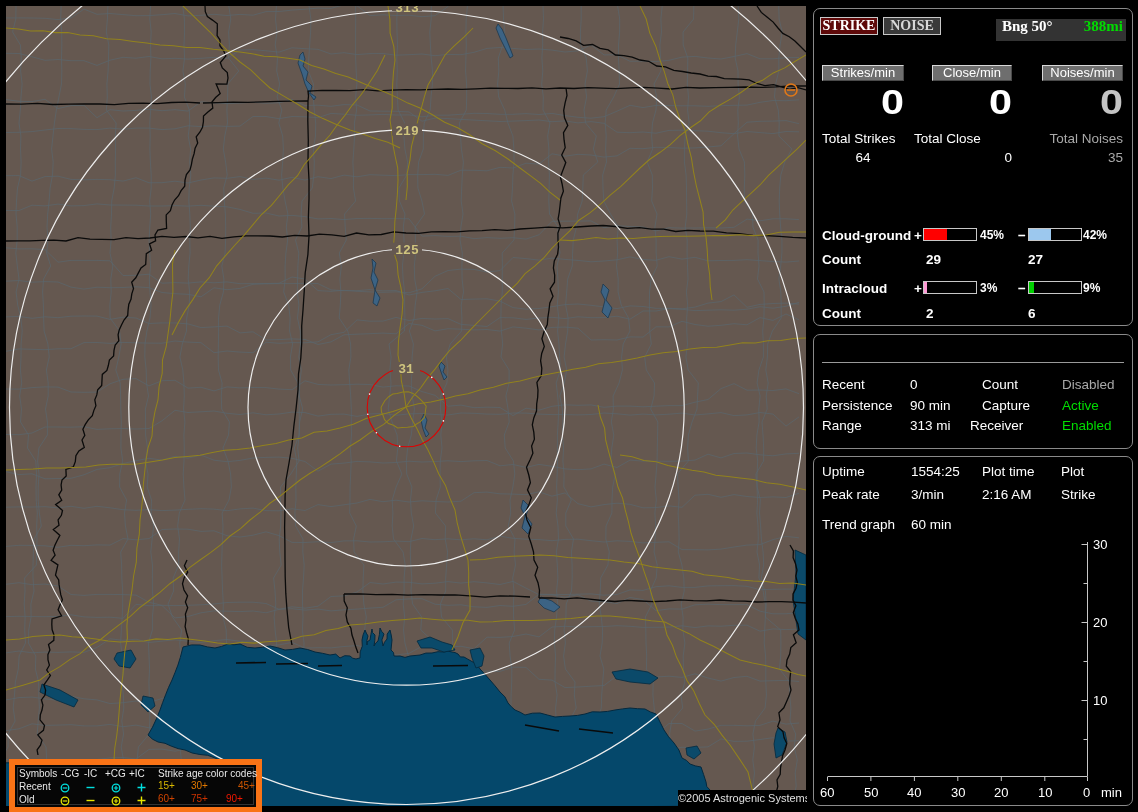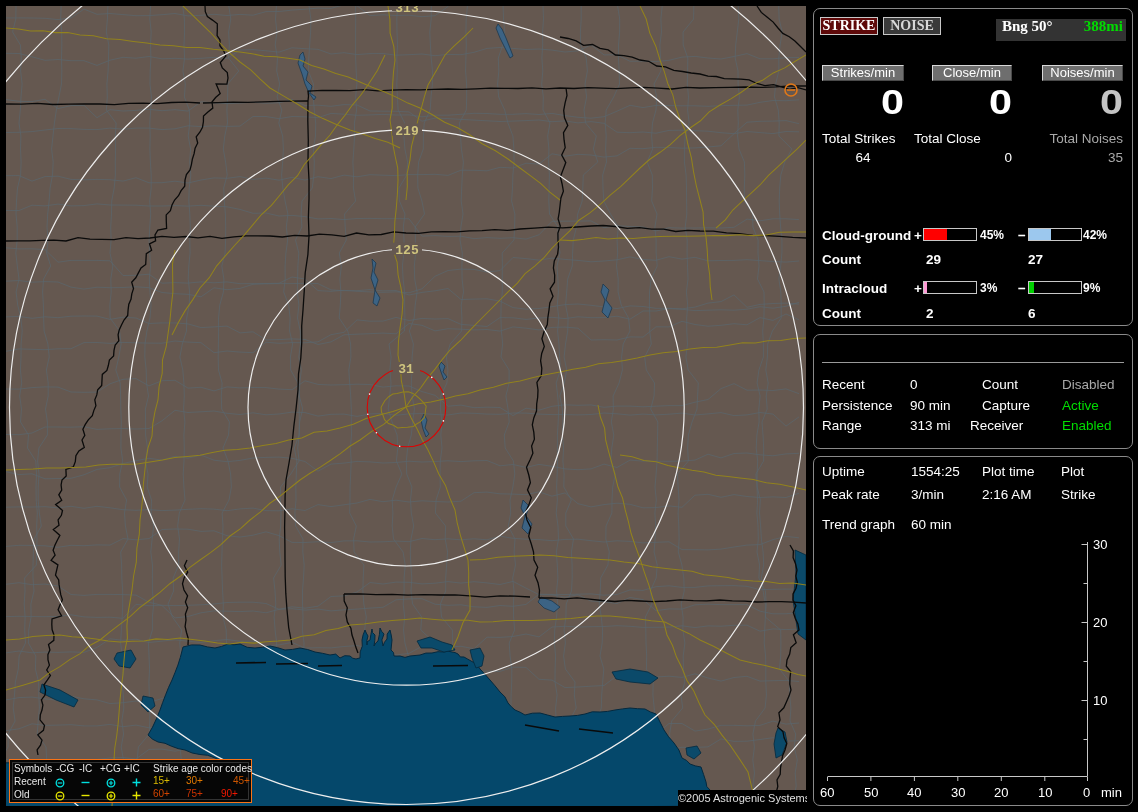--- a/index.html
+++ b/index.html
@@ -150,21 +150,21 @@
       <text x="401" y="128.8">219</text>
 <text x="401" y="248">125</text>
       <text x="400" y="367.2">31</text>
 </g>
 <g stroke="#e07818" stroke-width="1.6" fill="none">
 <circle cx="785" cy="84" r="6"></circle>
       <path d="M781,84 h8"></path>
 </g>
 </svg>
 
-<div style="position:absolute;left:9px;top:759px;width:241px;height:42px;background:#060606;border:1px solid #f97316;color:#e8e8e8;font-size:10px;white-space:nowrap">
+<div style="position:absolute;left:9px;top:759px;width:241px;height:42px;background:#060606;border:6px solid #f97316;color:#e8e8e8;font-size:10px;white-space:nowrap">
 <div style="position:absolute;left:2px;top:2px;right:2px;bottom:2px;border:1px solid #333"></div>
 <span style="position:absolute;left:4px;top:3px">Symbols</span>
 <span style="position:absolute;left:46px;top:3px">-CG</span>
 <span style="position:absolute;left:69px;top:3px">-IC</span>
 <span style="position:absolute;left:90px;top:3px">+CG</span>
 <span style="position:absolute;left:114px;top:3px">+IC</span>
 <span style="position:absolute;left:143px;top:3px">Strike age color codes</span>
 <span style="position:absolute;left:4px;top:16px">Recent</span>
 <span style="position:absolute;left:45px;top:17px;width:11px;height:11px">
       <svg width="10" height="10" viewBox="0 0 10 10" style="position:absolute;top:1px;left:0">

